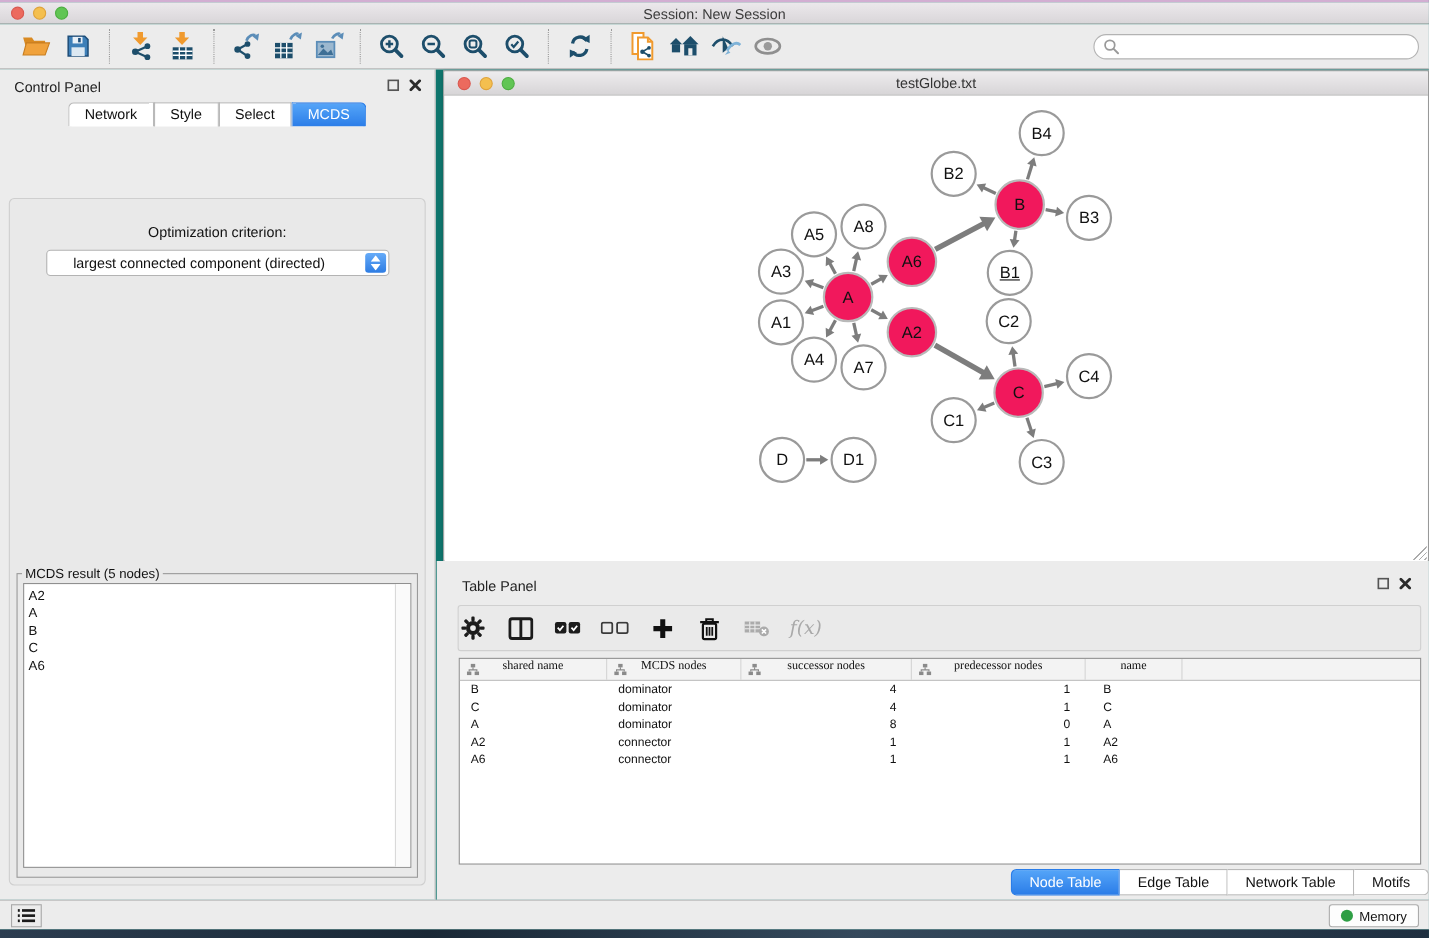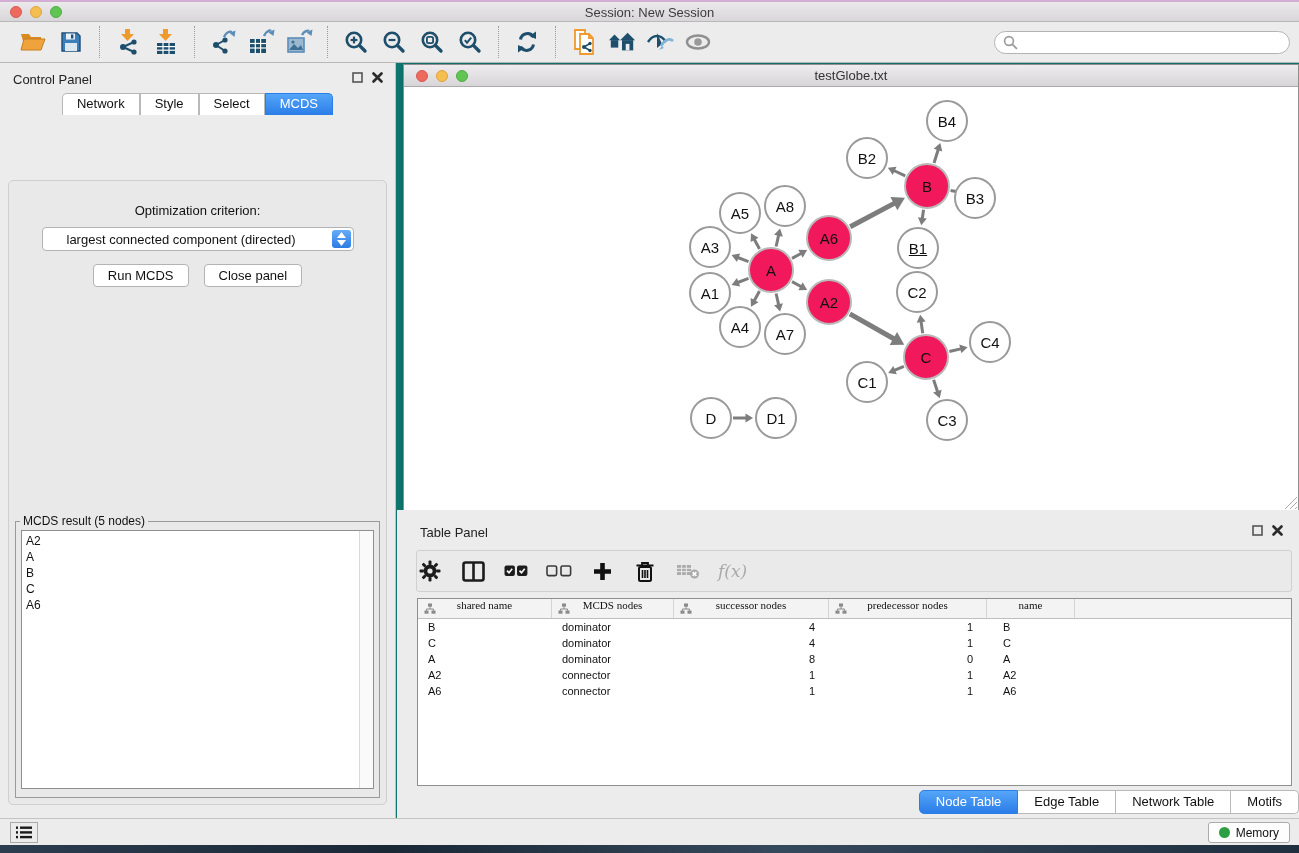--- a/index.html
+++ b/index.html
@@ -314,24 +314,20 @@
       <div class="dropdown">
         <span>largest connected component (directed)</span>
         <div class="dd-stepper">
           <svg width="9" height="6" viewBox="0 0 9 6">
               <polygon points="4.5,0 9,6 0,6" fill="#fff"></polygon>
             </svg>
           <svg width="9" height="6" viewBox="0 0 9 6">
               <polygon points="0,0 9,0 4.5,6" fill="#fff"></polygon>
             </svg>
         </div>
-      </div>
-      <div class="cp-buttons">
-        <button class="btn">Run MCDS</button>
-        <button class="btn">Close panel</button>
       </div>
       <div class="fieldset-box">
         <div class="fieldset-legend">MCDS result (5 nodes)</div>
         <div class="result-list">
           <div class="result-inner" id="result-list">
               <div class="result-item">A2</div>
               <div class="result-item">A</div>
               <div class="result-item">B</div>
               <div class="result-item">C</div>
               <div class="result-item">A6</div>
@@ -398,21 +394,21 @@
         <div class="graph-node hl" style="left: 402px; top: 192px; width: 46px; height: 46px; background: rgb(241, 24, 92);">A2</div>
         <div class="graph-node" style="left: 285px; top: 139px; width: 42px; height: 42px;">A3</div>
         <div class="graph-node" style="left: 315px; top: 219px; width: 42px; height: 42px;">A4</div>
         <div class="graph-node" style="left: 315px; top: 105px; width: 42px; height: 42px;">A5</div>
         <div class="graph-node hl" style="left: 402px; top: 128px; width: 46px; height: 46px; background: rgb(241, 24, 92);">A6</div>
         <div class="graph-node" style="left: 360px; top: 226px; width: 42px; height: 42px;">A7</div>
         <div class="graph-node" style="left: 360px; top: 98px; width: 42px; height: 42px;">A8</div>
         <div class="graph-node hl" style="left: 500px; top: 76px; width: 46px; height: 46px; background: rgb(241, 24, 92);">B</div>
         <div class="graph-node" style="left: 493px; top: 140px; width: 42px; height: 42px; text-decoration: underline;">B1</div>
         <div class="graph-node" style="left: 442px; top: 50px; width: 42px; height: 42px;">B2</div>
-        <div class="graph-node" style="left: 550px; top: 90px; width: 42px; height: 42px;">B3</div>
+        <div class="graph-node" style="left: 565px; top: 90px; width: 42px; height: 42px;">B3</div>
         <div class="graph-node" style="left: 522px; top: 13px; width: 42px; height: 42px;">B4</div>
         <div class="graph-node hl" style="left: 499px; top: 247px; width: 46px; height: 46px; background: rgb(241, 24, 92);">C</div>
         <div class="graph-node" style="left: 442px; top: 274px; width: 42px; height: 42px;">C1</div>
         <div class="graph-node" style="left: 492px; top: 184px; width: 42px; height: 42px;">C2</div>
         <div class="graph-node" style="left: 522px; top: 312px; width: 42px; height: 42px;">C3</div>
         <div class="graph-node" style="left: 565px; top: 234px; width: 42px; height: 42px;">C4</div>
         <div class="graph-node" style="left: 286px; top: 310px; width: 42px; height: 42px;">D</div>
         <div class="graph-node" style="left: 351px; top: 310px; width: 42px; height: 42px;">D1</div>
       </div>
   </div>

